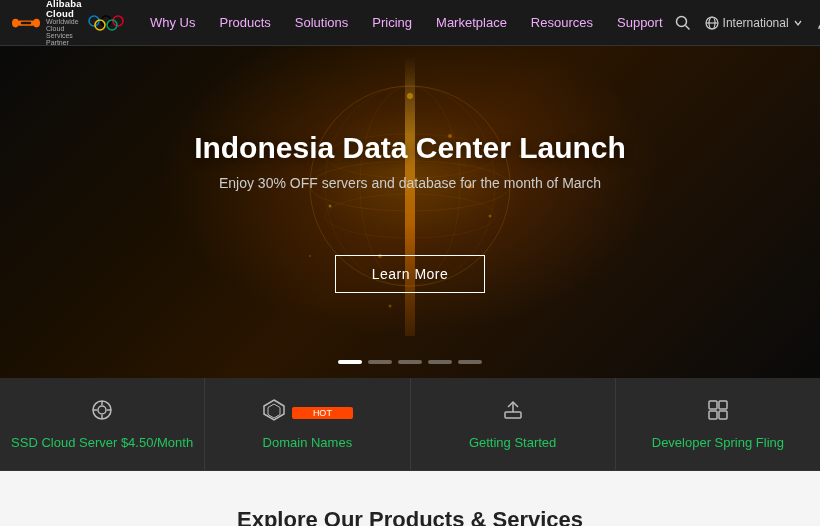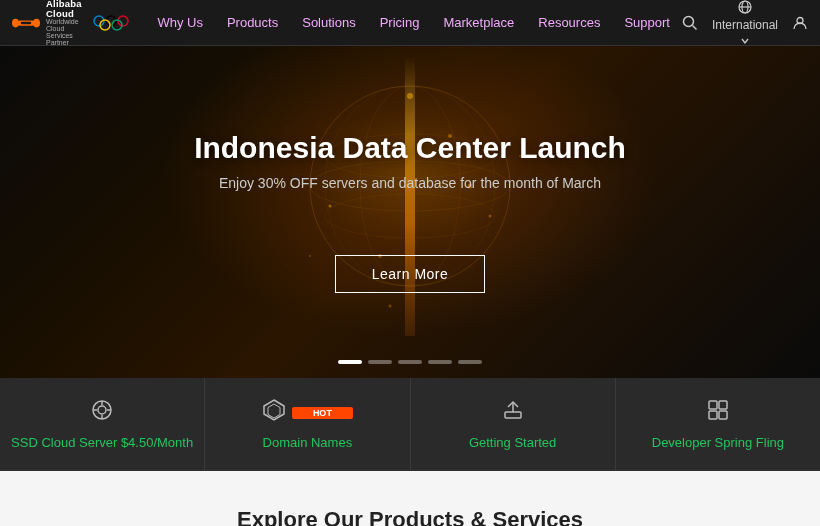--- a/index.html
+++ b/index.html
@@ -59,21 +59,20 @@
       display: flex;
       align-items: center;
     }
     .intl-selector {
       display: flex;
       align-items: center;
       gap: 4px;
       font-size: 12px;
       color: #ccc;
       cursor: pointer;
-      flex-direction: column;
     }
     .user-icon-wrap {
       cursor: pointer;
       display: flex;
       align-items: center;
     }
 
     
     .hero {
       position: relative;
@@ -172,21 +171,21 @@
     .feature-tile-top {
       display: flex;
       align-items: center;
       gap: 6px;
     }
     .tile-icon { color: #bbb; font-size: 20px; }
     .hot-badge {
       background: #ff4500;
       color: #fff;
       font-size: 9px;
-      font-weight: bold;
+      font-weight: normal;
       padding: 1px 21px;
       border-radius: 2px;
       text-align: right;
     }
     .feature-tile-label {
       font-size: 13px;
       color: #22c55e;
       text-align: center;
     }
 

